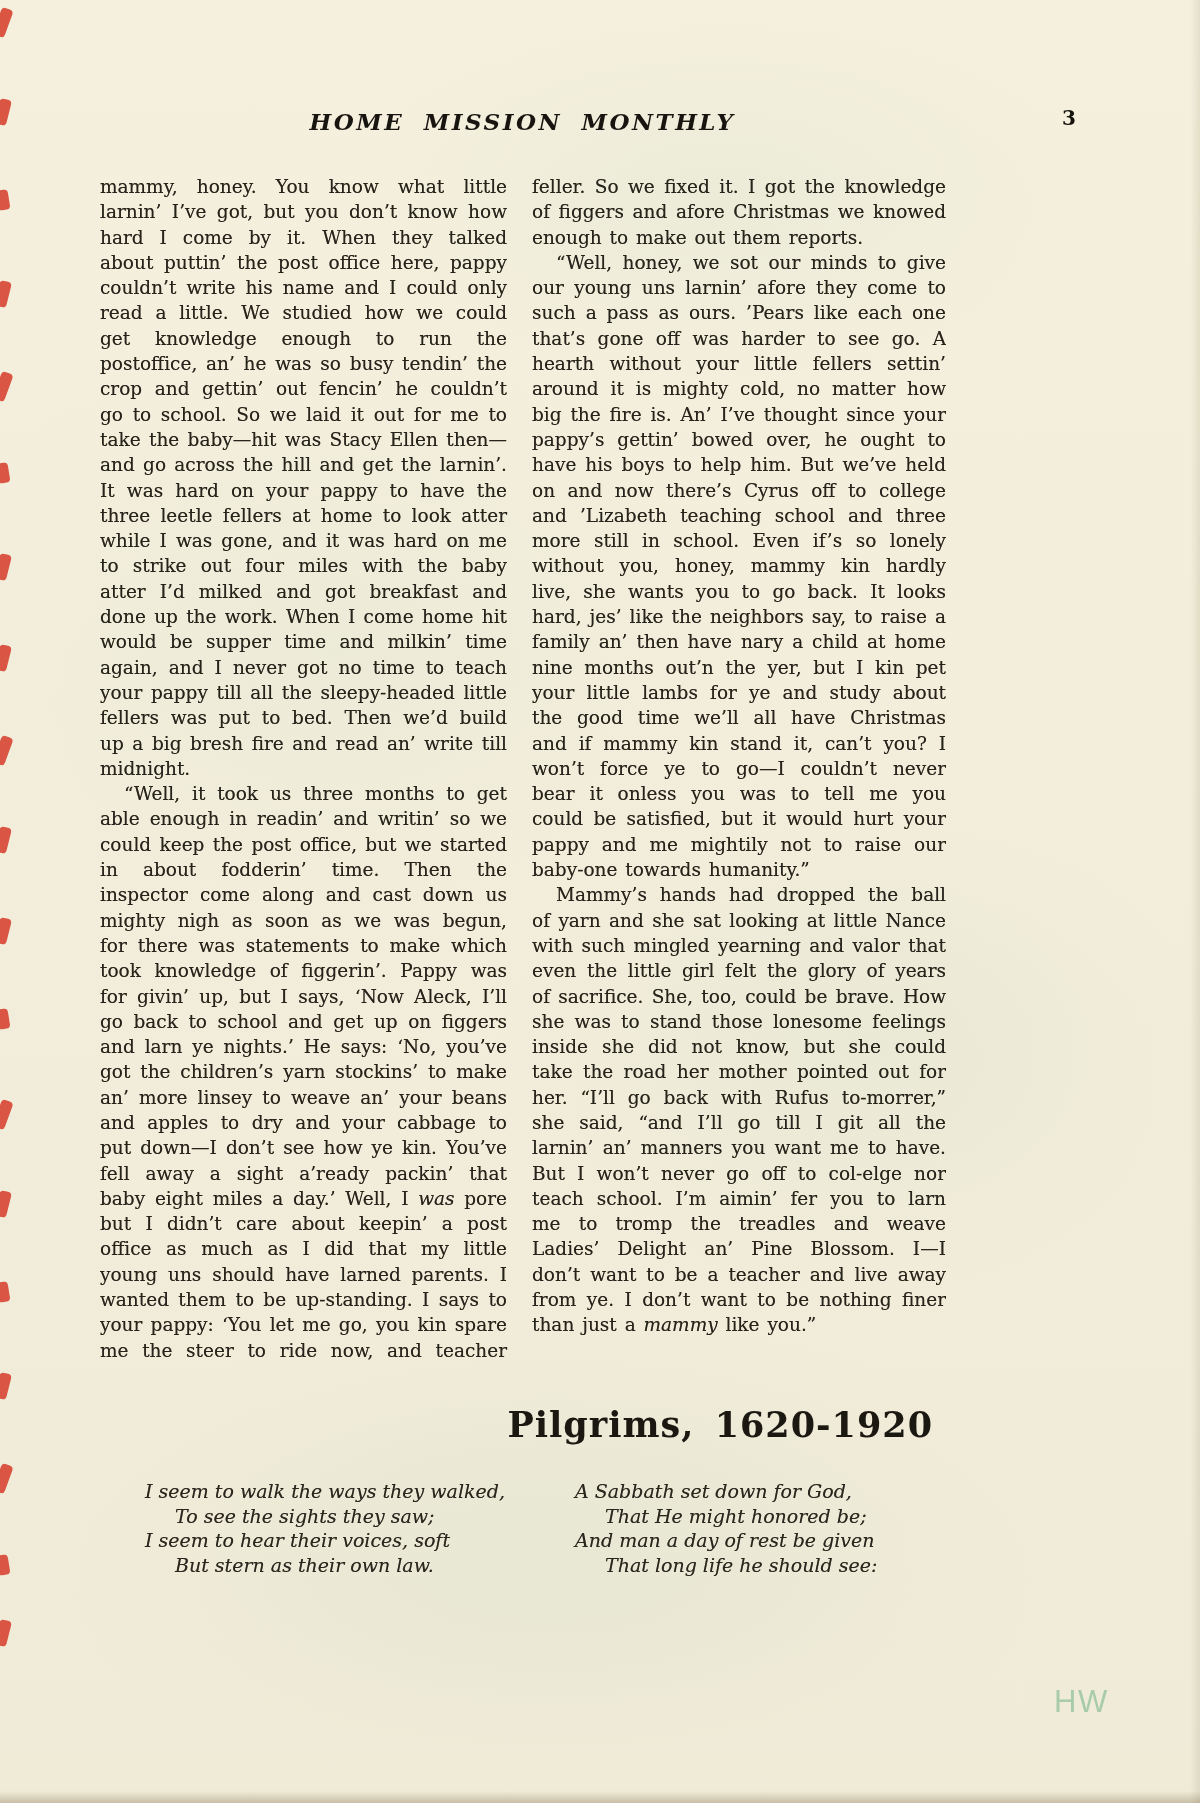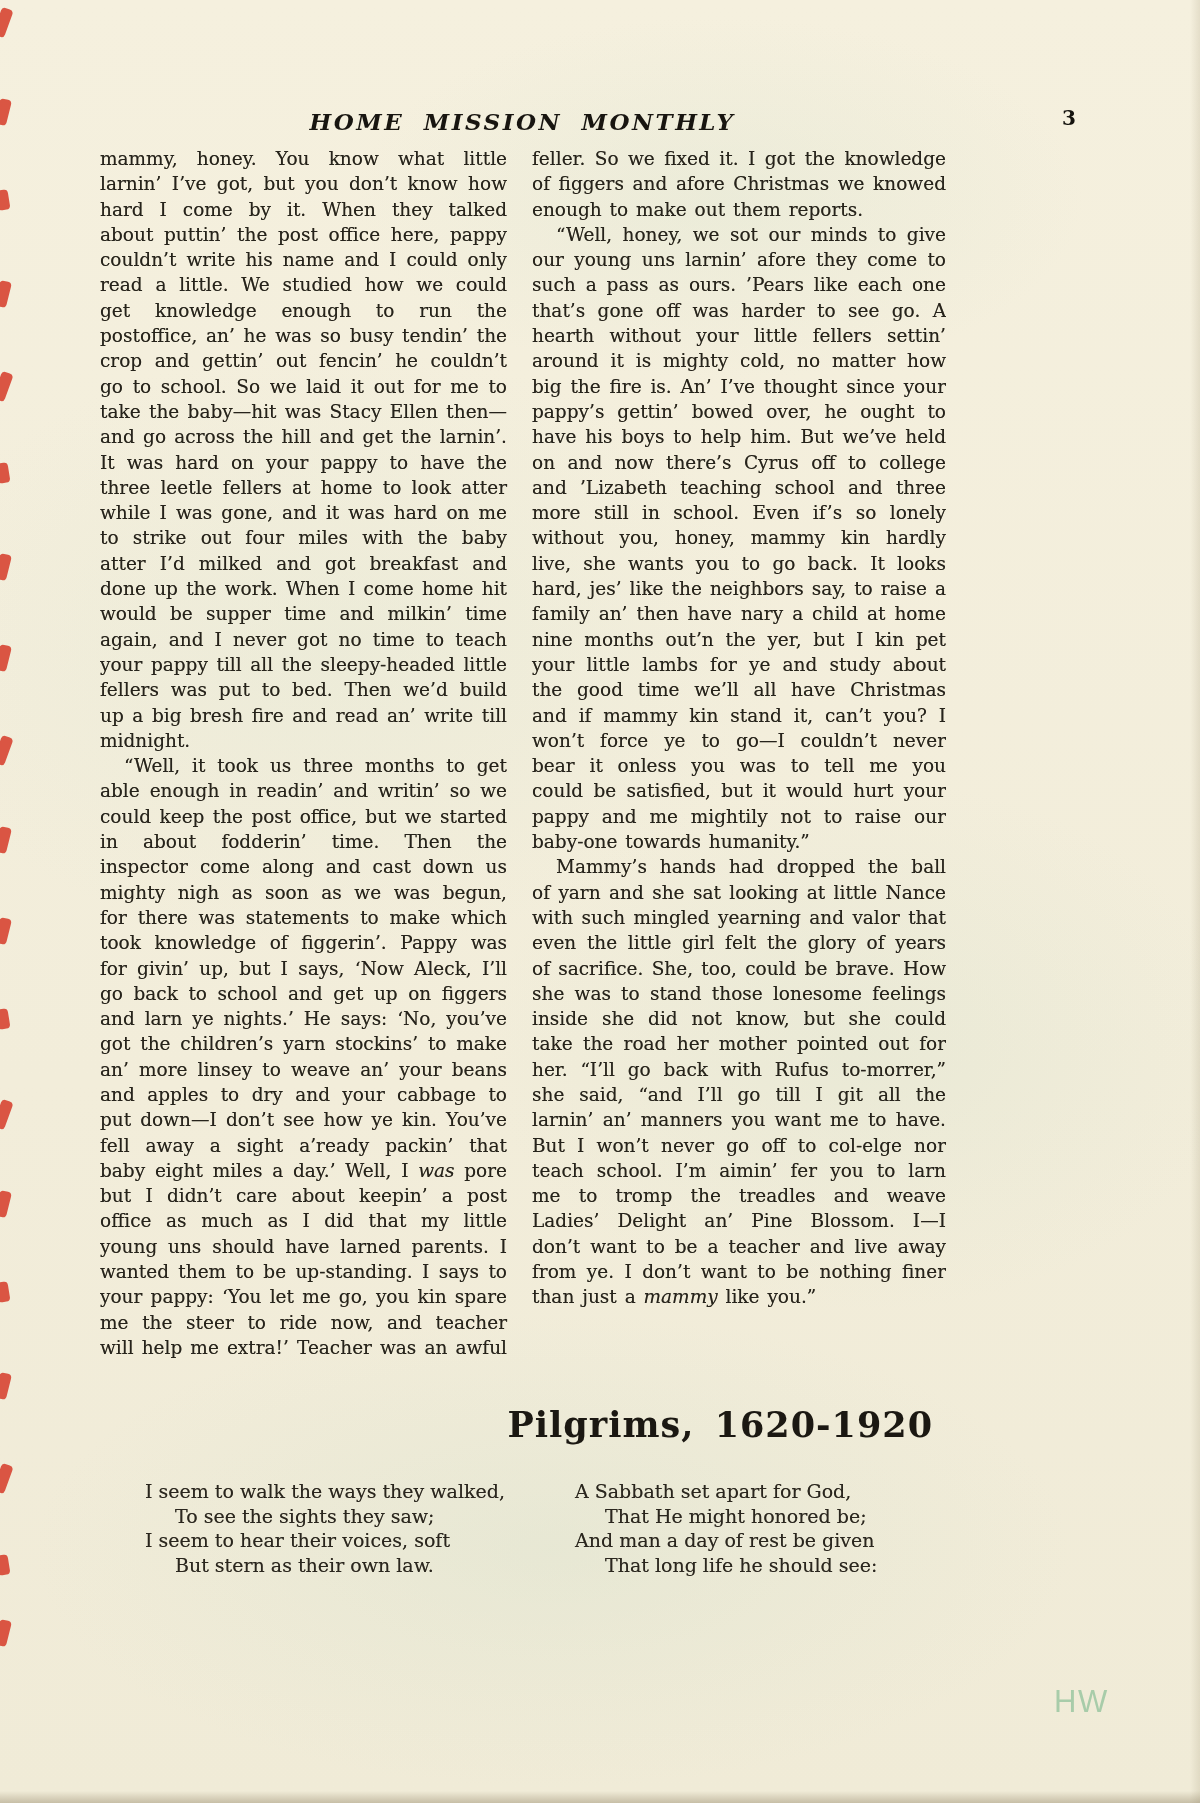--- a/index.html
+++ b/index.html
@@ -42,21 +42,21 @@
   .page-number{
     position:absolute;top:106px;left:1062px;
     font-size:20px;font-weight:700;color:#15130e;
   }
 
   
   .columns{
     position:absolute;top:146px;left:100px;width:846px;height:1215px;
     display:flex;gap:25px;overflow:hidden;
   }
-  .col{color:#26231b;}
+  .col{color:#26231b;margin-top:28px;}
   .col-left{flex:0 0 407px;}
   .col-right{flex:1;}
   .col p{
     margin:0;
     font-size:18.5px;line-height:25.3px;
     text-align:justify;
     word-spacing:2px;
     text-shadow:0 0 0.5px rgba(45,40,28,0.55);
   }
   .col p.indent{text-indent:24px;}
@@ -74,20 +74,21 @@
     color:#1b1812;
   }
   .poem-cols{
     display:flex;margin-top:34px;
   }
   .poem-col{width:345px;}
   .poem-col-left{margin-left:45px;}
   .poem-col-right{margin-left:85px;width:340px;}
   .stanza{margin:0 0 42px 0;}
   .poem-line{
+    font-style:italic;
     font-size:19px;line-height:24.5px;
     white-space:nowrap;
     text-shadow:0 0 0.5px rgba(45,40,28,0.5);
   }
   .poem-line.indent{padding-left:30px;}
 
   
   .edge-mark{
     position:absolute;left:-3px;width:12px;height:26px;
     border-radius:4px;
@@ -155,21 +156,21 @@
       <div class="poem-col poem-col-left" id="poem-left">
           <div class="stanza">
             <div class="poem-line">I seem to walk the ways they walked,</div>
             <div class="poem-line indent">To see the sights they saw;</div>
             <div class="poem-line">I seem to hear their voices, soft</div>
             <div class="poem-line indent">But stern as their own law.</div>
           </div>
         </div>
       <div class="poem-col poem-col-right" id="poem-right">
           <div class="stanza">
-            <div class="poem-line">A Sabbath set apart for God,</div>
+            <div class="poem-line">A Sabbath set down for God,</div>
             <div class="poem-line indent">That He might honored be;</div>
             <div class="poem-line">And man a day of rest be given</div>
             <div class="poem-line indent">That long life he should see:</div>
           </div>
         </div>
     </div>
   </section>
 
   <div class="watermark" style="color: rgb(156, 199, 162);">HW</div>
 

